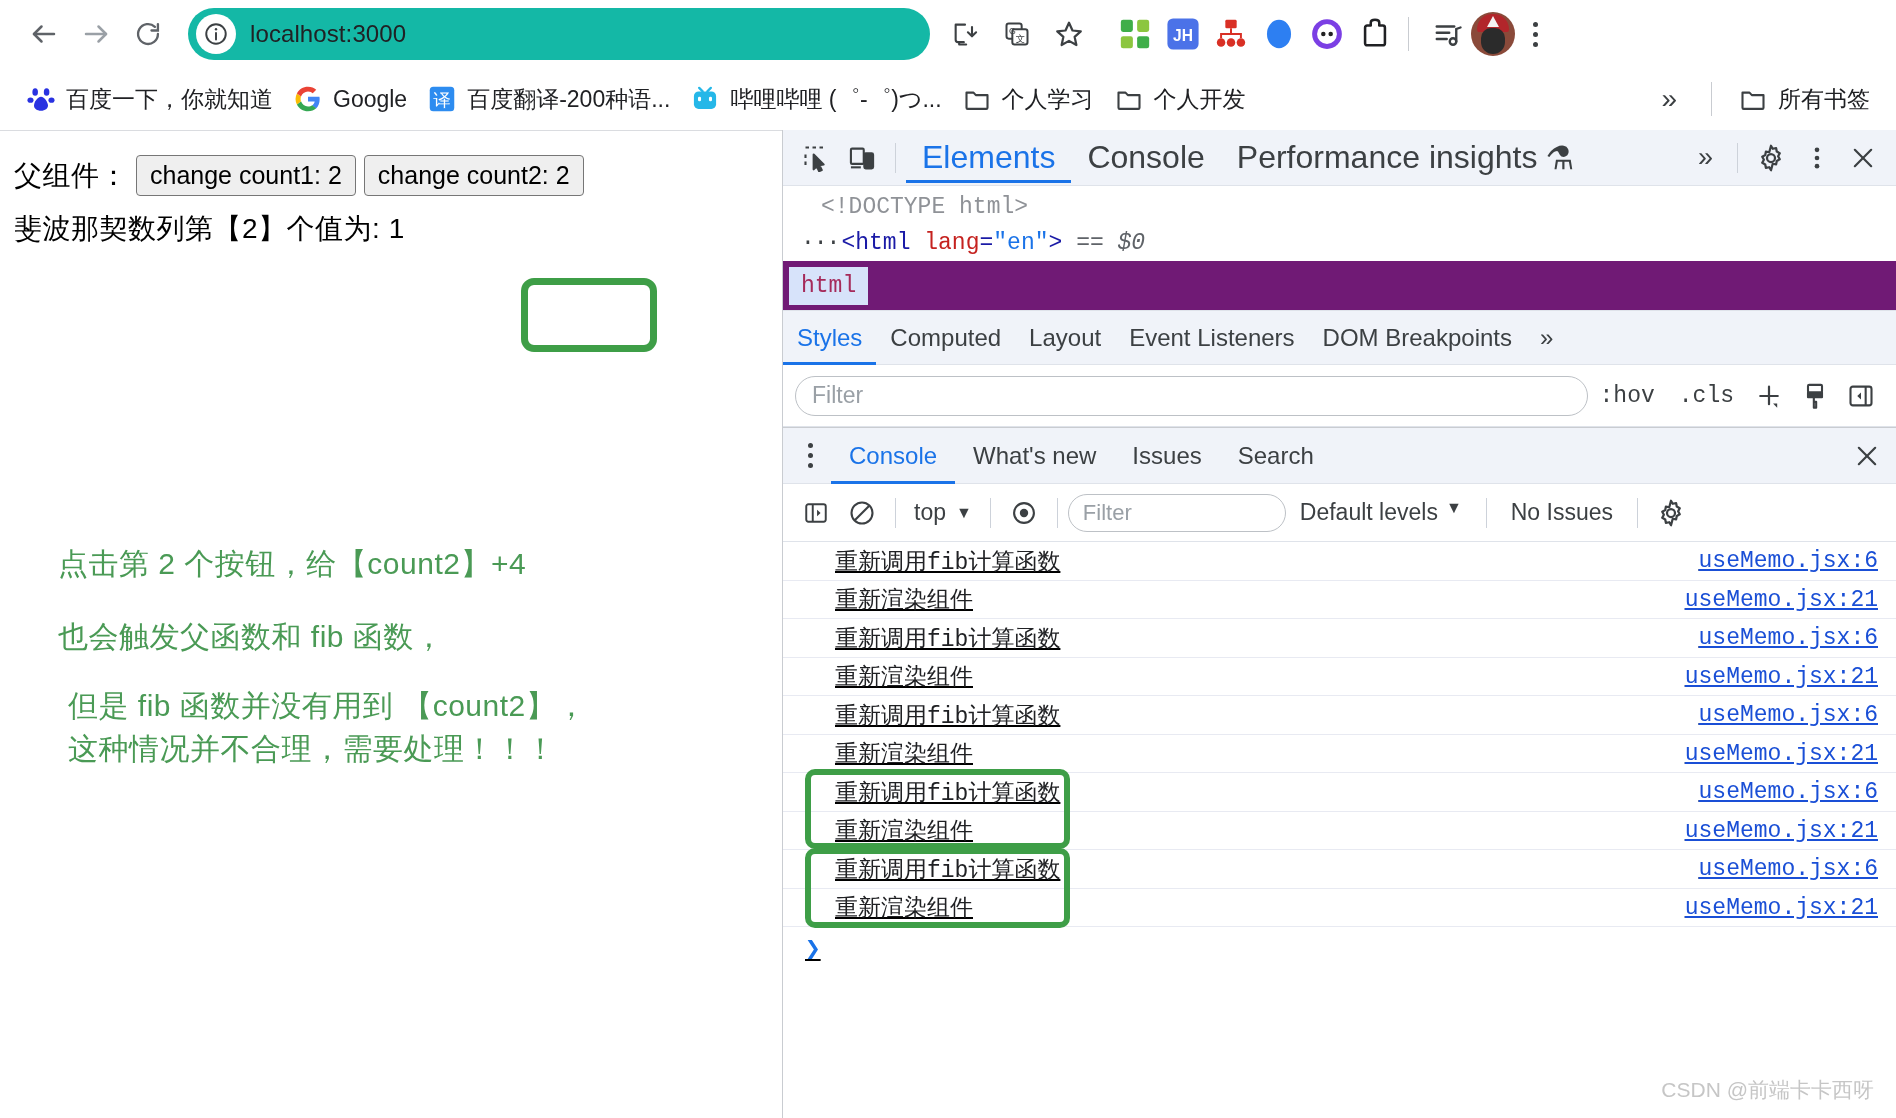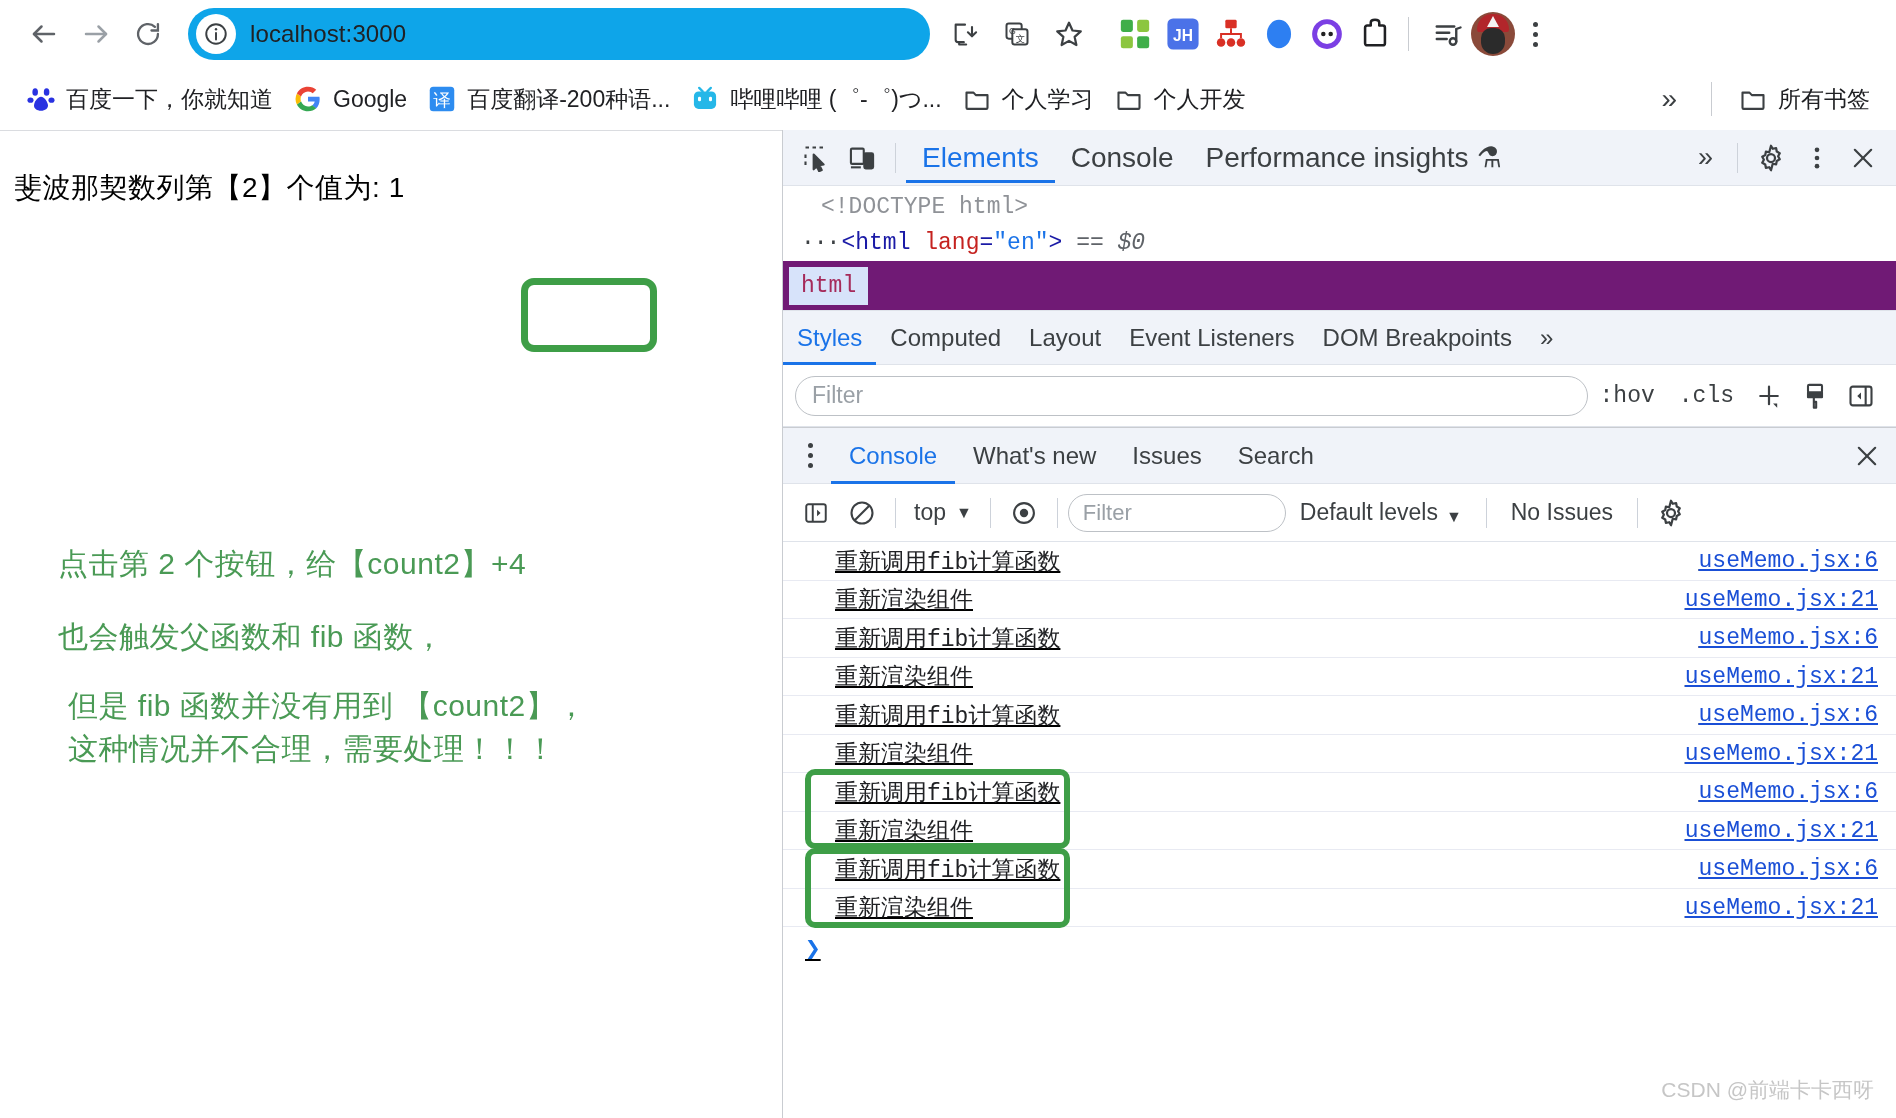--- a/index.html
+++ b/index.html
@@ -17,21 +17,21 @@
   #nav-bar { height:68px; display:flex; align-items:center; padding:0 18px; }
   .nav-btn {
     width:52px; height:52px; border-radius:50%;
     display:flex; align-items:center; justify-content:center;
     color:#5f6368; flex:0 0 auto; cursor:pointer;
   }
   .nav-btn svg { display:block; }
 
   #omnibox {
     flex:0 0 auto; width:742px; height:52px; margin-left:14px;
-    background:#0ea5e9; border-radius:26px;
+    background:#14b8a6; border-radius:26px;
     display:flex; align-items:center; padding:0 6px 0 8px;
   }
   #site-info-btn {
     width:40px; height:40px; border-radius:50%; background:#ffffff;
     display:flex; align-items:center; justify-content:center;
     margin-right:14px; flex:0 0 auto;
   }
   #url-text {
     font-size:24px; color:#202124; letter-spacing:.1px;
     white-space:nowrap; overflow:hidden;
@@ -112,21 +112,21 @@
   }
 
   #dt-main-toolbar {
     height:56px; background:#f0f3f9; border-bottom:1px solid #dfe3ea;
     display:flex; align-items:center; padding:0 10px; flex:0 0 auto;
   }
   .dt-icon-btn { width:46px;height:42px; display:flex;align-items:center;justify-content:center;
                  border-radius:4px; color:#5f6368; cursor:pointer; }
   .dt-sep { width:1px;height:30px;background:#cdd2da; margin:0 10px; }
   .dt-tab {
-    font-size:28px; color:#3c4043; padding:16px 16px; height:51px;
+    font-size:32px; color:#3c4043; padding:16px 16px; height:51px;
     display:flex; align-items:center; cursor:pointer; white-space:nowrap;
   }
   .dt-tab.active { color:#1a73e8; box-shadow:inset 0 -3px 0 #1a73e8; }
   .dt-spacer { flex:1 1 auto; }
   .dt-more { font-size:27px; color:#3c4043; padding:0 14px; cursor:pointer; }
 
   
   #elements-pane { flex:0 0 auto; background:#fff; padding:4px 0 0 0; }
   .code-line {
     font-family:"Liberation Mono","DejaVu Sans Mono",monospace;
@@ -193,21 +193,21 @@
   #ctx-select { font-size:23px; color:#3c4043; display:flex; align-items:center;
                 gap:10px; padding:0 8px; cursor:pointer; }
   .caret { font-size:16px; color:#3c4043; }
   #console-filter {
     width:218px; height:38px; border:1px solid #bdc1c6; border-radius:19px;
     font-size:22px; color:#3c4043; padding:0 14px; outline:none;
     font-family:"Liberation Sans","DejaVu Sans",sans-serif; background:#fff;
   }
   #console-filter::placeholder { color:#9aa0a6; }
   .ct-text { font-size:23px; color:#3c4043; padding:0 14px; white-space:nowrap;
-             display:flex; align-items:flex-end; gap:8px; cursor:pointer; }
+             display:flex; align-items:flex-start; gap:8px; cursor:pointer; }
 
   #console-body { flex:1 1 auto; overflow:hidden; position:relative; background:#fff;text-decoration:underline; }
   .log-row {
     height:38.5px; display:flex; align-items:center;
     border-bottom:1px solid #e8eaf2; padding-left:52px; padding-right:18px;
     position:relative;
   }
   .log-msg {
     font-family:"Liberation Mono","DejaVu Sans Mono",monospace;
     font-size:23px; color:#202124; white-space:nowrap;
@@ -431,20 +431,25 @@
         <span class="lbl">所有书签</span>
       </div>
     </div>
   </div>
 </div>
 
 <div id="viewport-split">
 
   <div id="page-content">
     <div id="app-root">
+      <div id="parent-line">
+        <span id="parent-label">父组件：</span>
+        <button class="app-btn">change count1: 2</button>
+        <button class="app-btn">change count2: 2</button>
+      </div>
       <div id="fib-line">斐波那契数列第【2】个值为: 1</div>
     </div>
 
     <div id="green-box-button"></div>
 
     <div class="ann-text" id="ann1">点击第 2 个按钮，给【count2】+4</div>
     <div class="ann-text" id="ann2">也会触发父函数和 fib 函数，</div>
     <div class="ann-text" id="ann3" style="white-space:pre-line;">但是 fib 函数并没有用到 【count2】，
 这种情况并不合理，需要处理！！！</div>
   </div>

